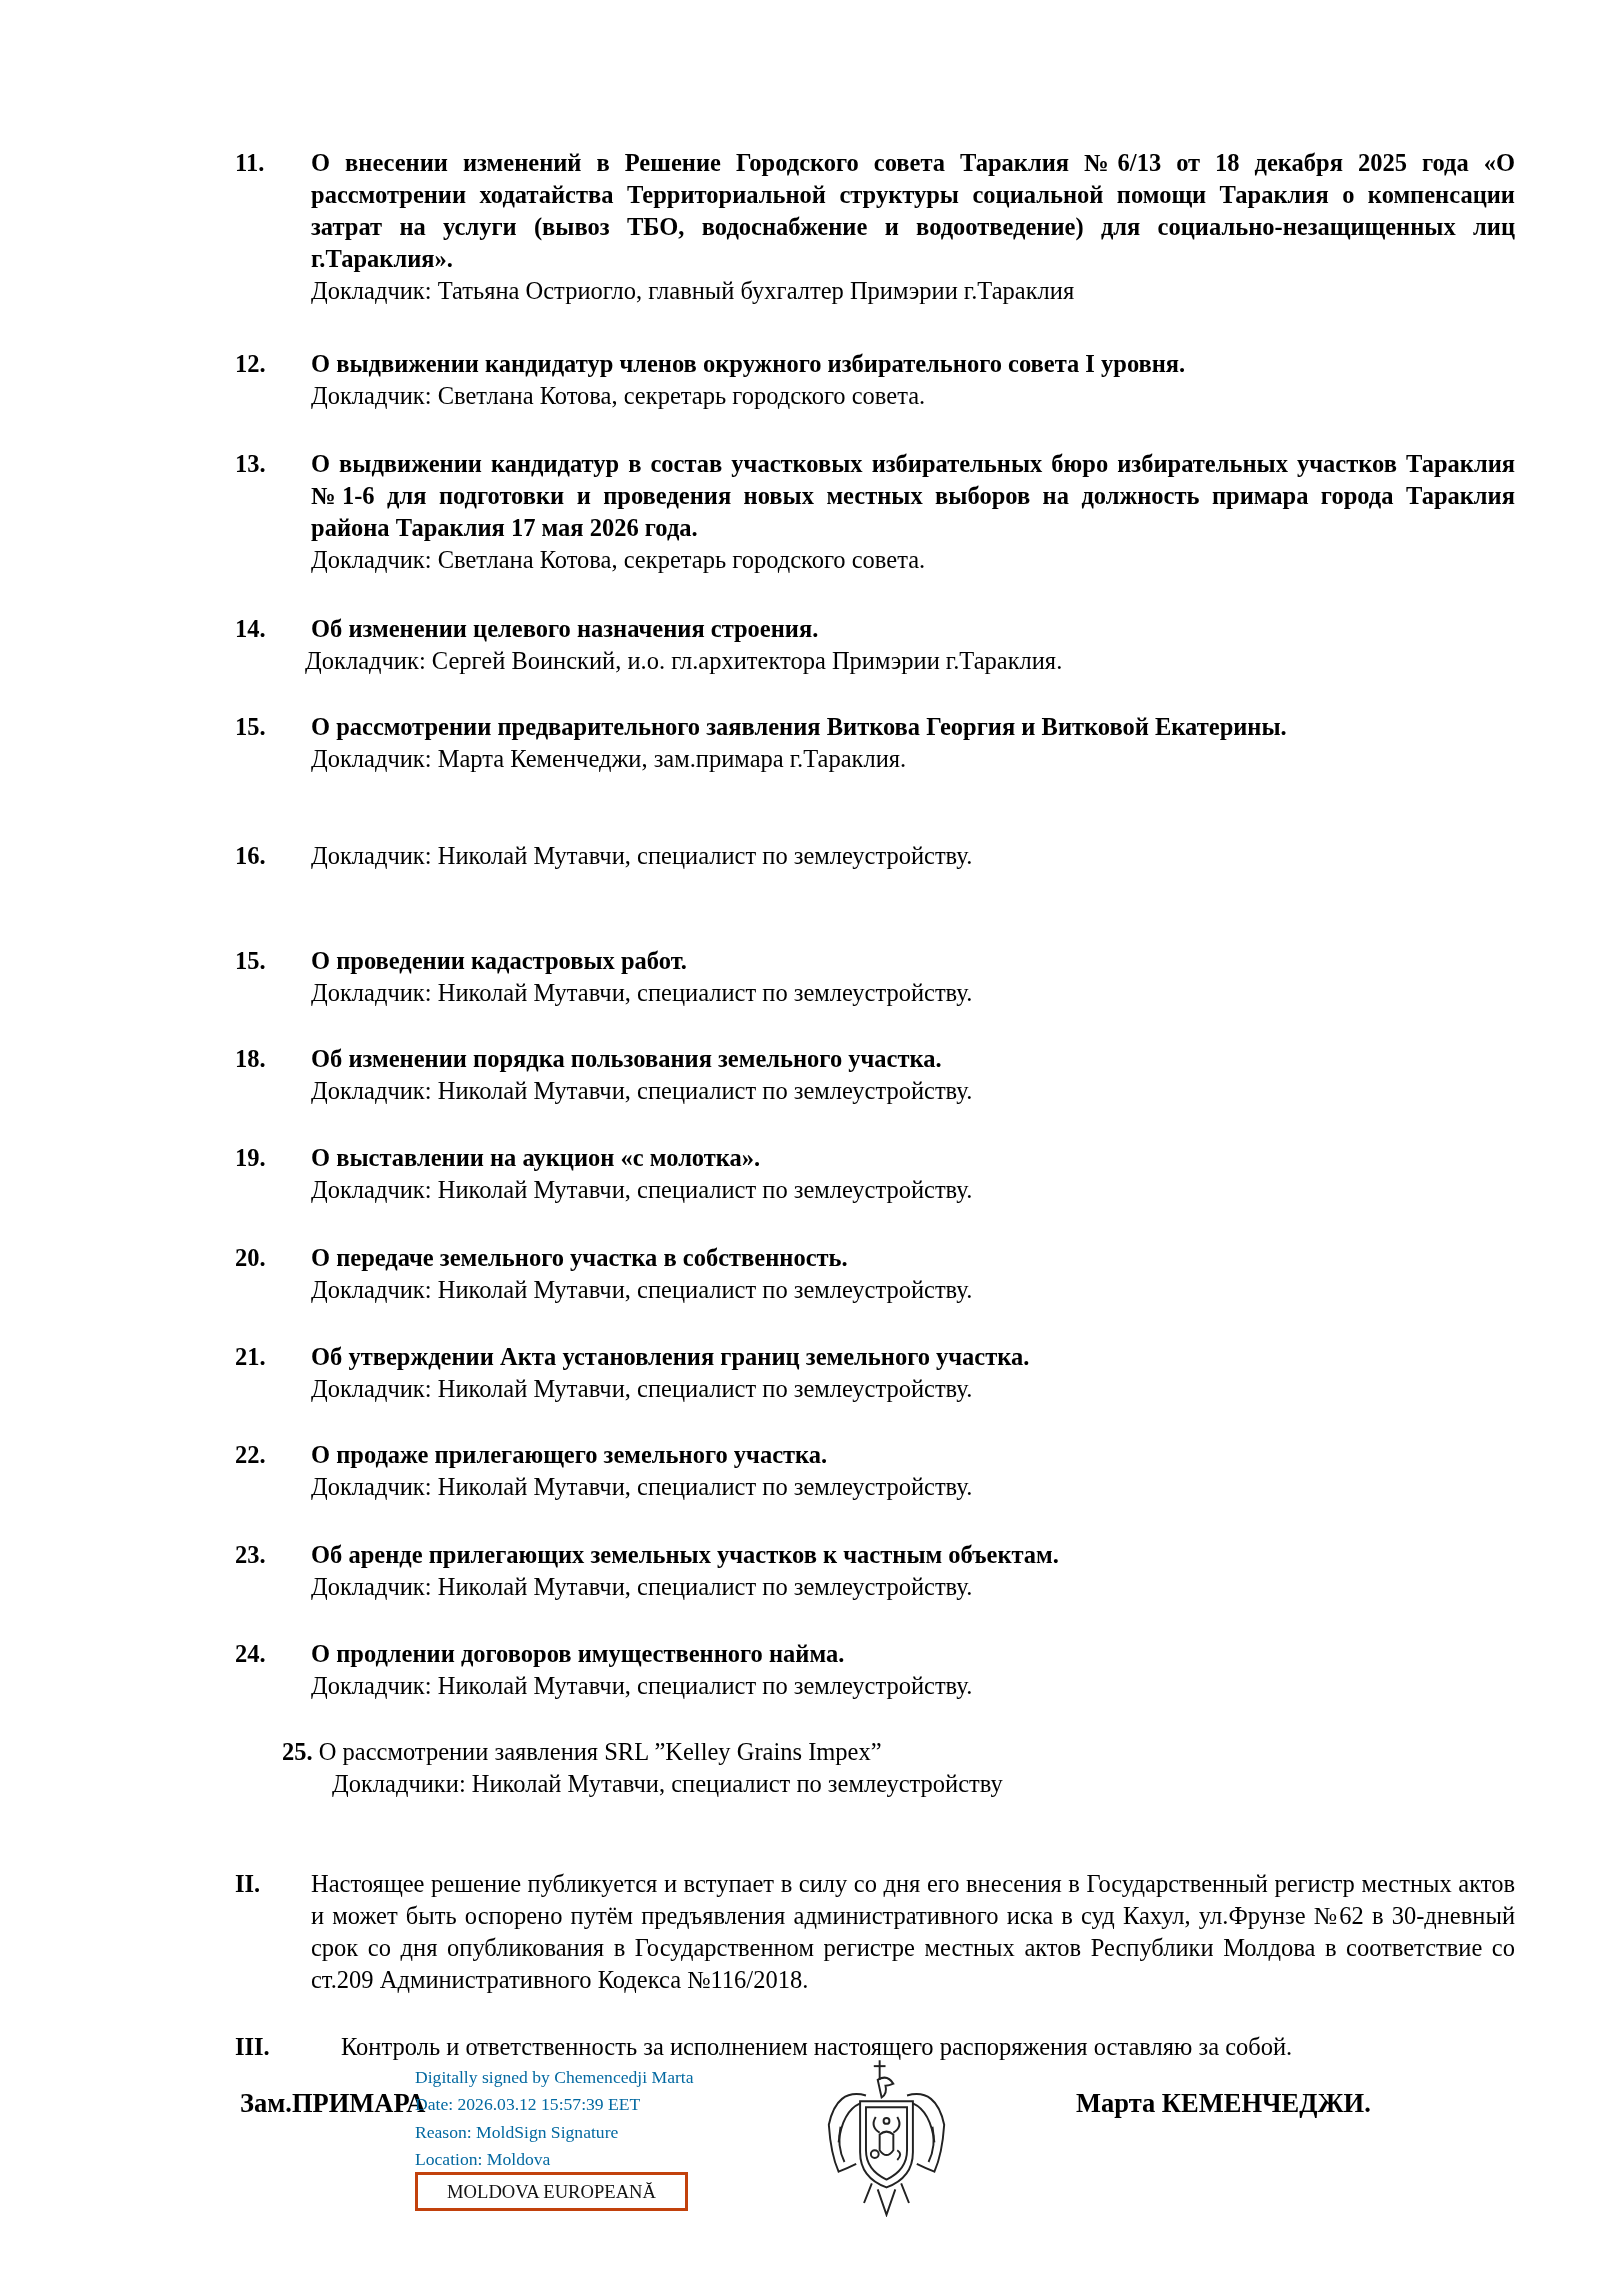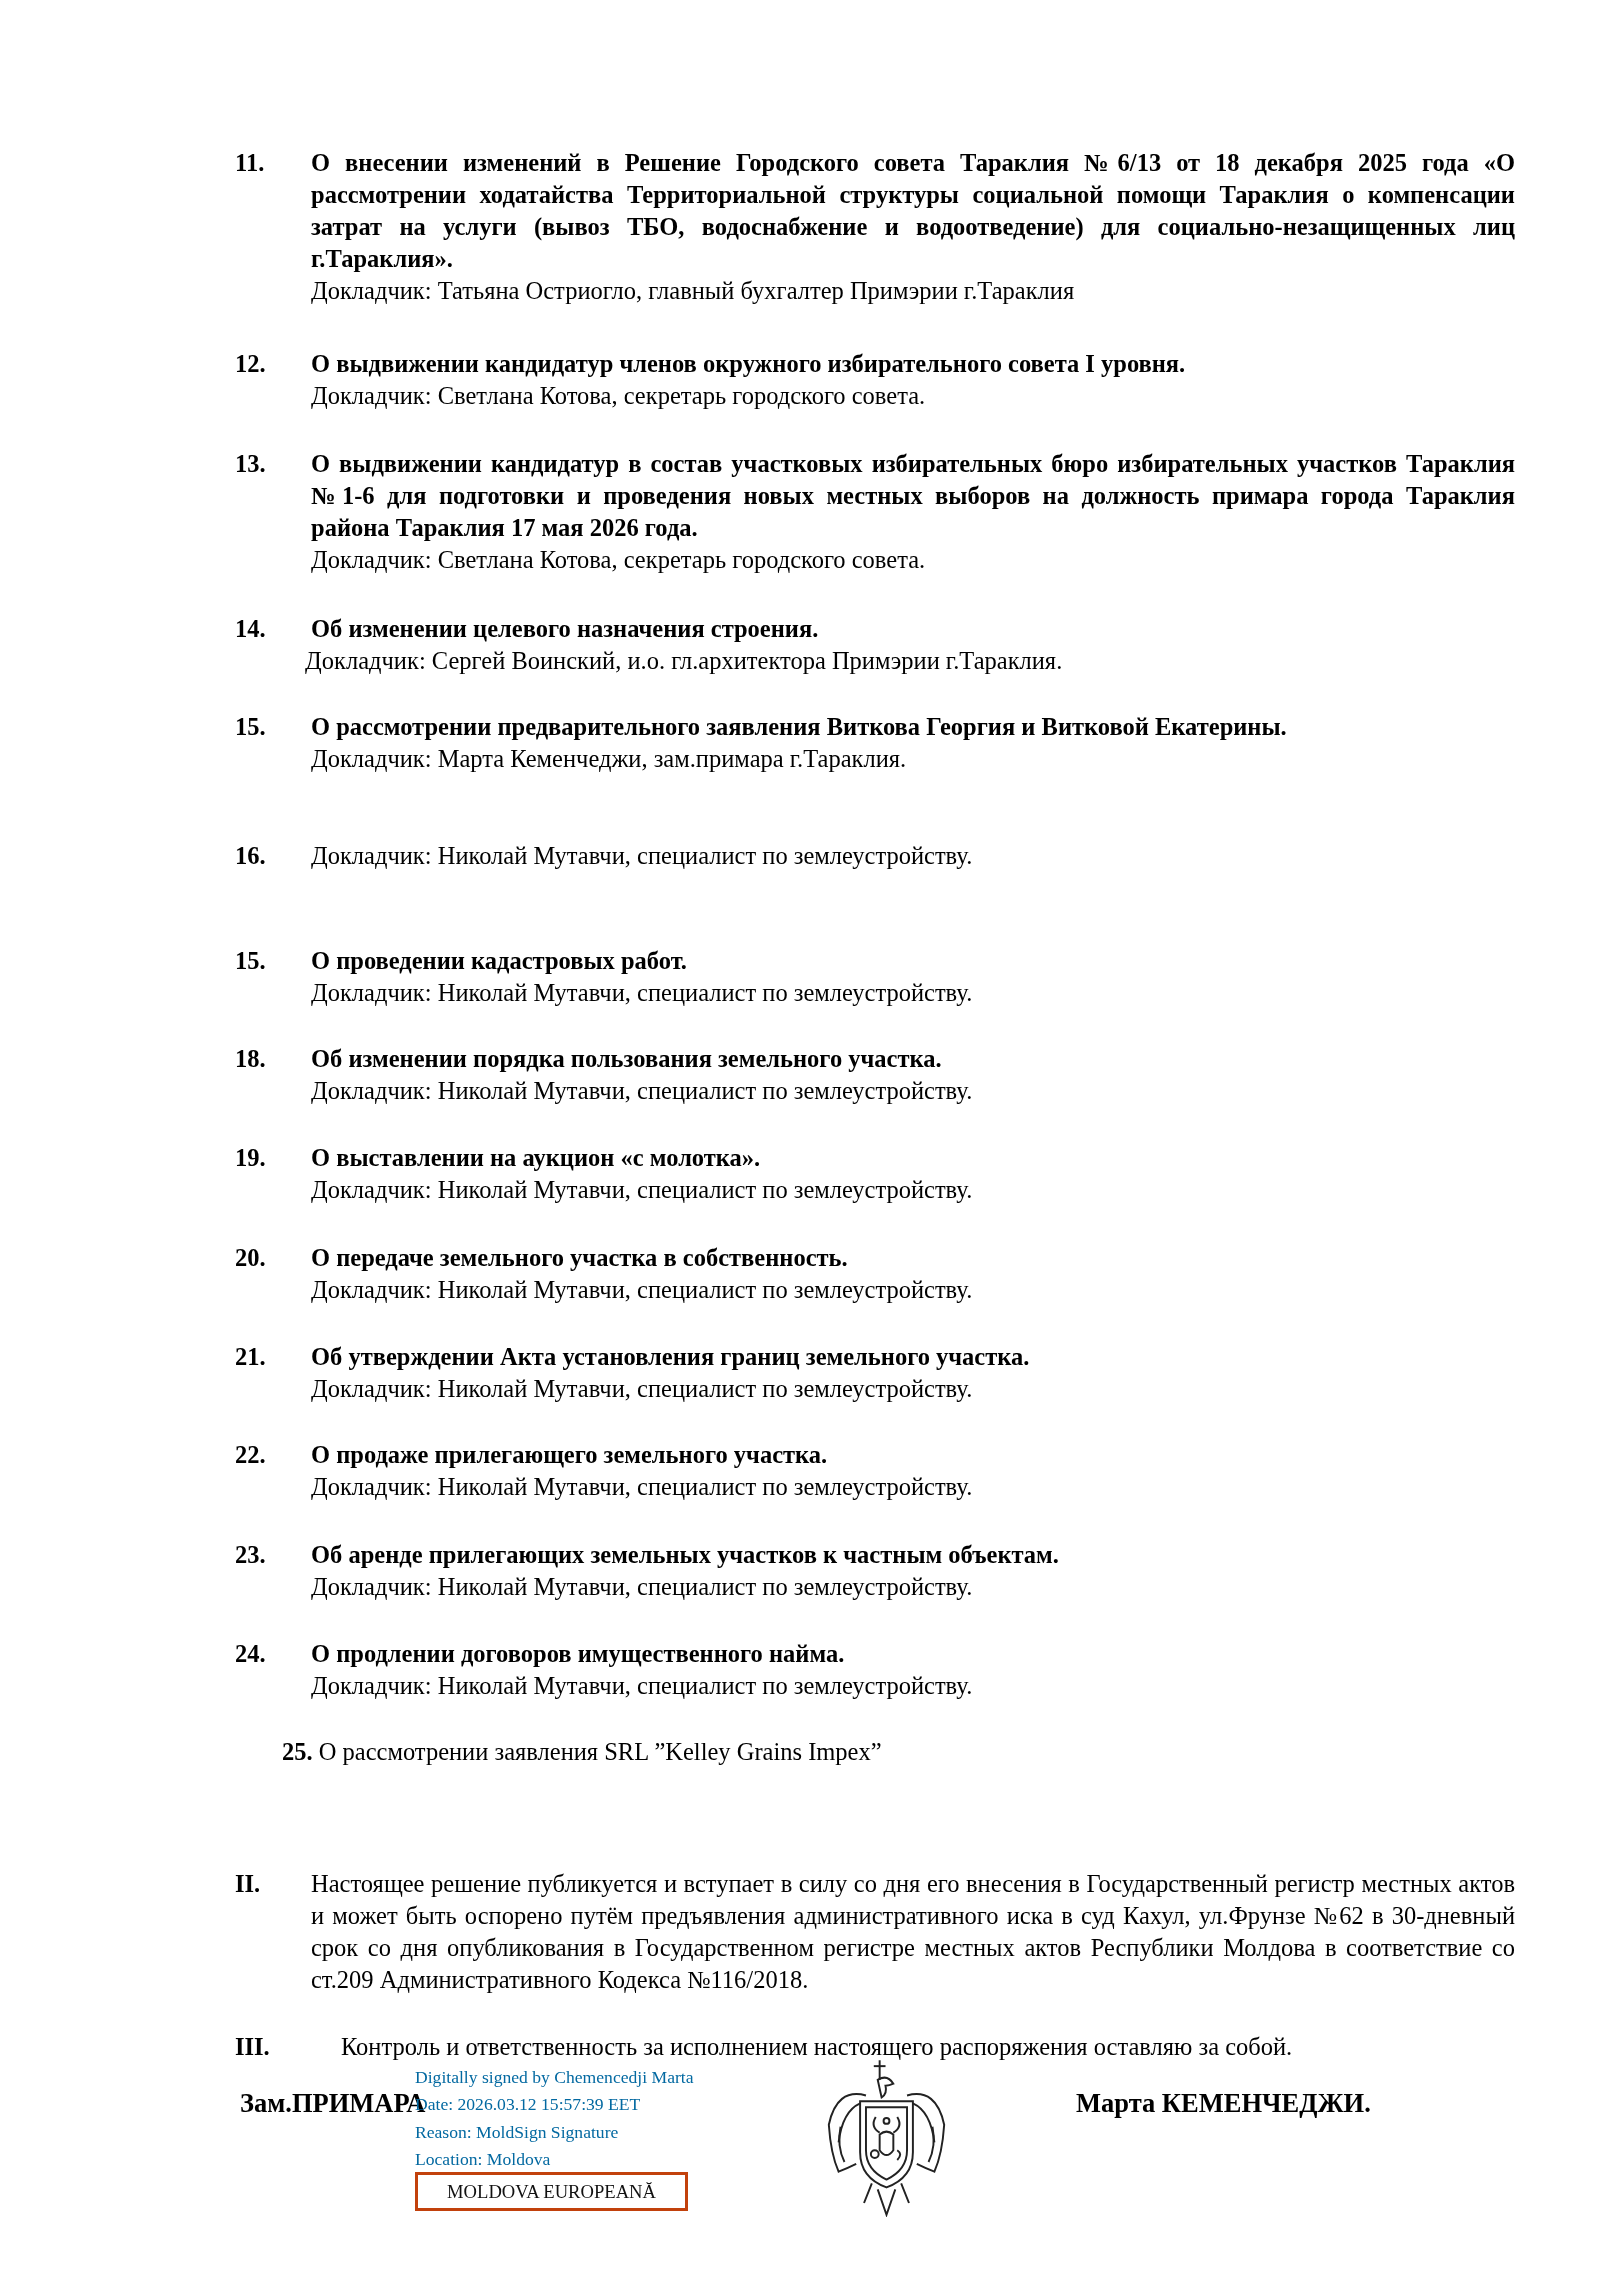--- a/index.html
+++ b/index.html
@@ -135,20 +135,21 @@
     <div class="title">О продлении договоров имущественного найма.</div>
     <div class="speaker">Докладчик:  Николай Мутавчи, специалист по землеустройству.</div>
   </div>
 </div>
 
 <div class="item25" style="top:1736px;">
   <div>
     <span class="n">25.</span>
     <span>О рассмотрении заявления SRL ”Kelley Grains Impex”</span>
   </div>
+  <div style="margin-left:50px;">Докладчики:  Николай Мутавчи, специалист по землеустройству</div>
 </div>
 
 <div class="sec" style="top:1868px;font-family:Liberation Serif, serif;">
   <span class="num">II.</span>
   <div class="body">Настоящее решение публикуется и вступает в силу со дня его внесения в Государственный регистр местных актов и может быть оспорено путём предъявления административного иска в суд Кахул, ул.Фрунзе №62 в 30-дневный срок со дня опубликования в Государственном регистре местных актов Республики Молдова в соответствие со ст.209 Административного Кодекса №116/2018.</div>
 </div>
 
 <div class="sec" style="top:2031px;">
   <span class="num">III.</span>
   <div class="body" style="margin-left:106px;">Контроль и ответственность за исполнением настоящего распоряжения оставляю за собой.</div>

